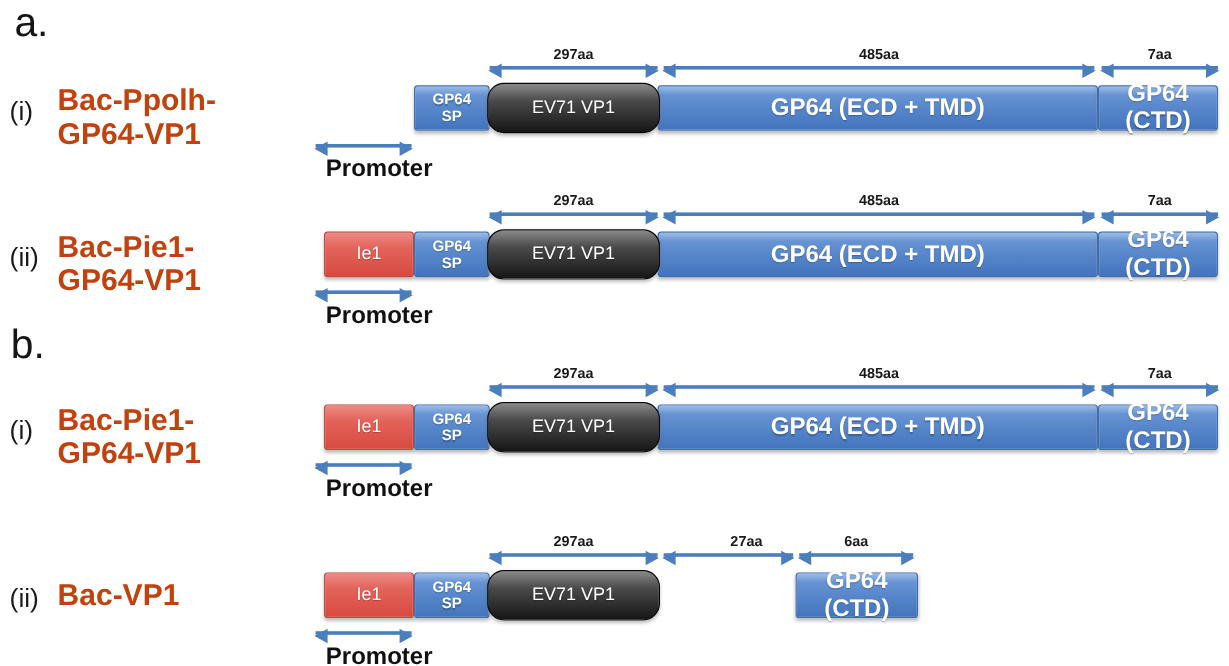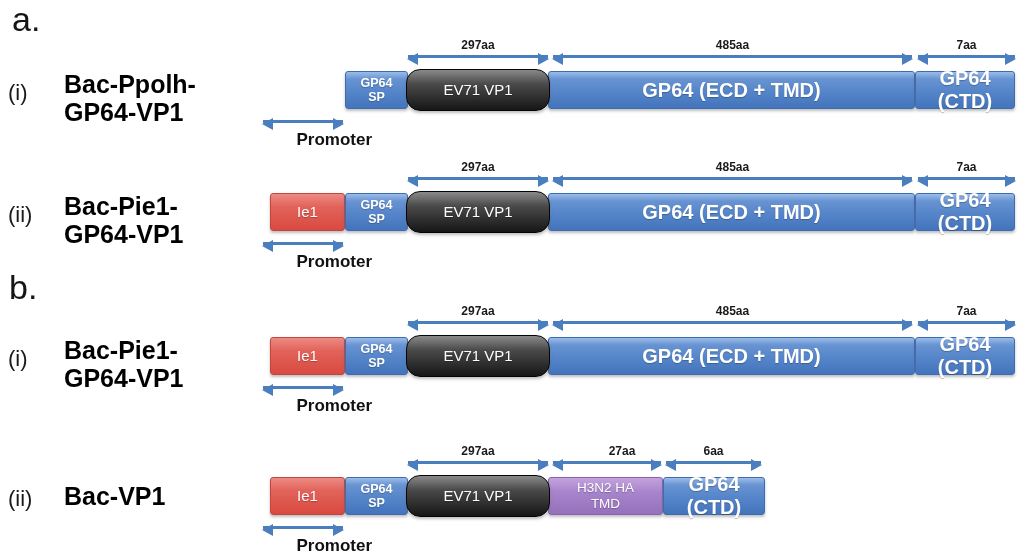--- a/index.html
+++ b/index.html
@@ -4,38 +4,38 @@
 <style>
   html,body{margin:0;padding:0;background:#ffffff;}
   .canvas{
     position:relative;width:1024px;height:555px;background:#ffffff;
     font-family:"Liberation Sans",sans-serif;overflow:hidden;color:#111;
   }
   .section-label{position:absolute;font-size:34px;line-height:38px;color:#151515;}
   .row{position:absolute;left:0;top:0;width:1024px;height:122px;}
   .row-index{position:absolute;left:8px;top:44px;font-size:22px;color:#1a1a1a;}
   .row-name{
-    position:absolute;left:64px;top:34px;font-size:25px;line-height:28px;
-    font-weight:bold;color:#000000;white-space:pre-line;
+    position:absolute;left:48px;top:34px;font-size:25px;line-height:28px;
+    font-weight:bold;color:#c2410c;white-space:pre-line;
   }
   .measure-label{
     position:absolute;top:0;height:18px;font-size:12px;line-height:18px;
     font-weight:bold;text-align:center;color:#1a1a1a;
   }
   .dbl-arrow{position:absolute;top:19px;height:0;border-top:3px solid #4A7EBE;}
   .dbl-arrow::before,.dbl-arrow::after{
     content:"";position:absolute;top:-5px;width:0;height:0;
     border-top:6.5px solid transparent;border-bottom:6.5px solid transparent;
   }
   .dbl-arrow::before{left:-1px;border-right:11px solid #4A7EBE;}
   .dbl-arrow::after{right:-1px;border-left:11px solid #4A7EBE;}
   .promoter-arrow{top:84px;}
   .promoter-label{
-    position:absolute;top:94px;left:260px;width:112px;text-align:right;
-    font-size:17px;font-weight:bold;color:#111;
+    position:absolute;top:94px;left:260px;width:112px;text-align:center;
+    font-size:20px;font-weight:bold;color:#111;
   }
   .seg{
     position:absolute;top:35px;height:38px;z-index:1;border-radius:3px;
     display:flex;align-items:center;justify-content:center;
     color:#fff;text-align:center;white-space:pre-line;font-size:20px;line-height:1.15;
     text-shadow:0 1px 1px rgba(0,0,0,0.25);
     box-shadow:0 2px 3px rgba(110,110,110,0.45);
     box-sizing:border-box;
   }
   .seg-blue{
@@ -146,21 +146,19 @@
     <div class="measure-label" style="left:568px;width:108px">27aa</div>
     <div class="measure-label" style="left:666px;width:95px">6aa</div>
     <div class="dbl-arrow" style="left:408px;width:140px"></div>
     <div class="dbl-arrow" style="left:553px;width:108px"></div>
     <div class="dbl-arrow" style="left:666px;width:95px"></div>
 
     <div class="seg seg-red" style="left:270px;width:75px">Ie1</div>
     <div class="seg seg-blue seg-sp" style="left:345px;width:63px">GP64
 SP</div>
     <div class="seg seg-black" style="left:406px;width:144px">EV71 VP1</div>
-    <div class="seg seg-purple" style="left:548px;width:115px">H3N2 HA
-TMD</div>
     <div class="seg seg-blue" style="left:663px;width:102px">GP64 (CTD)</div>
 
     <div class="dbl-arrow promoter-arrow" style="left:263px;width:80px"></div>
     <div class="promoter-label">Promoter</div>
   </div>
 
 </div>
 
 </body></html>

